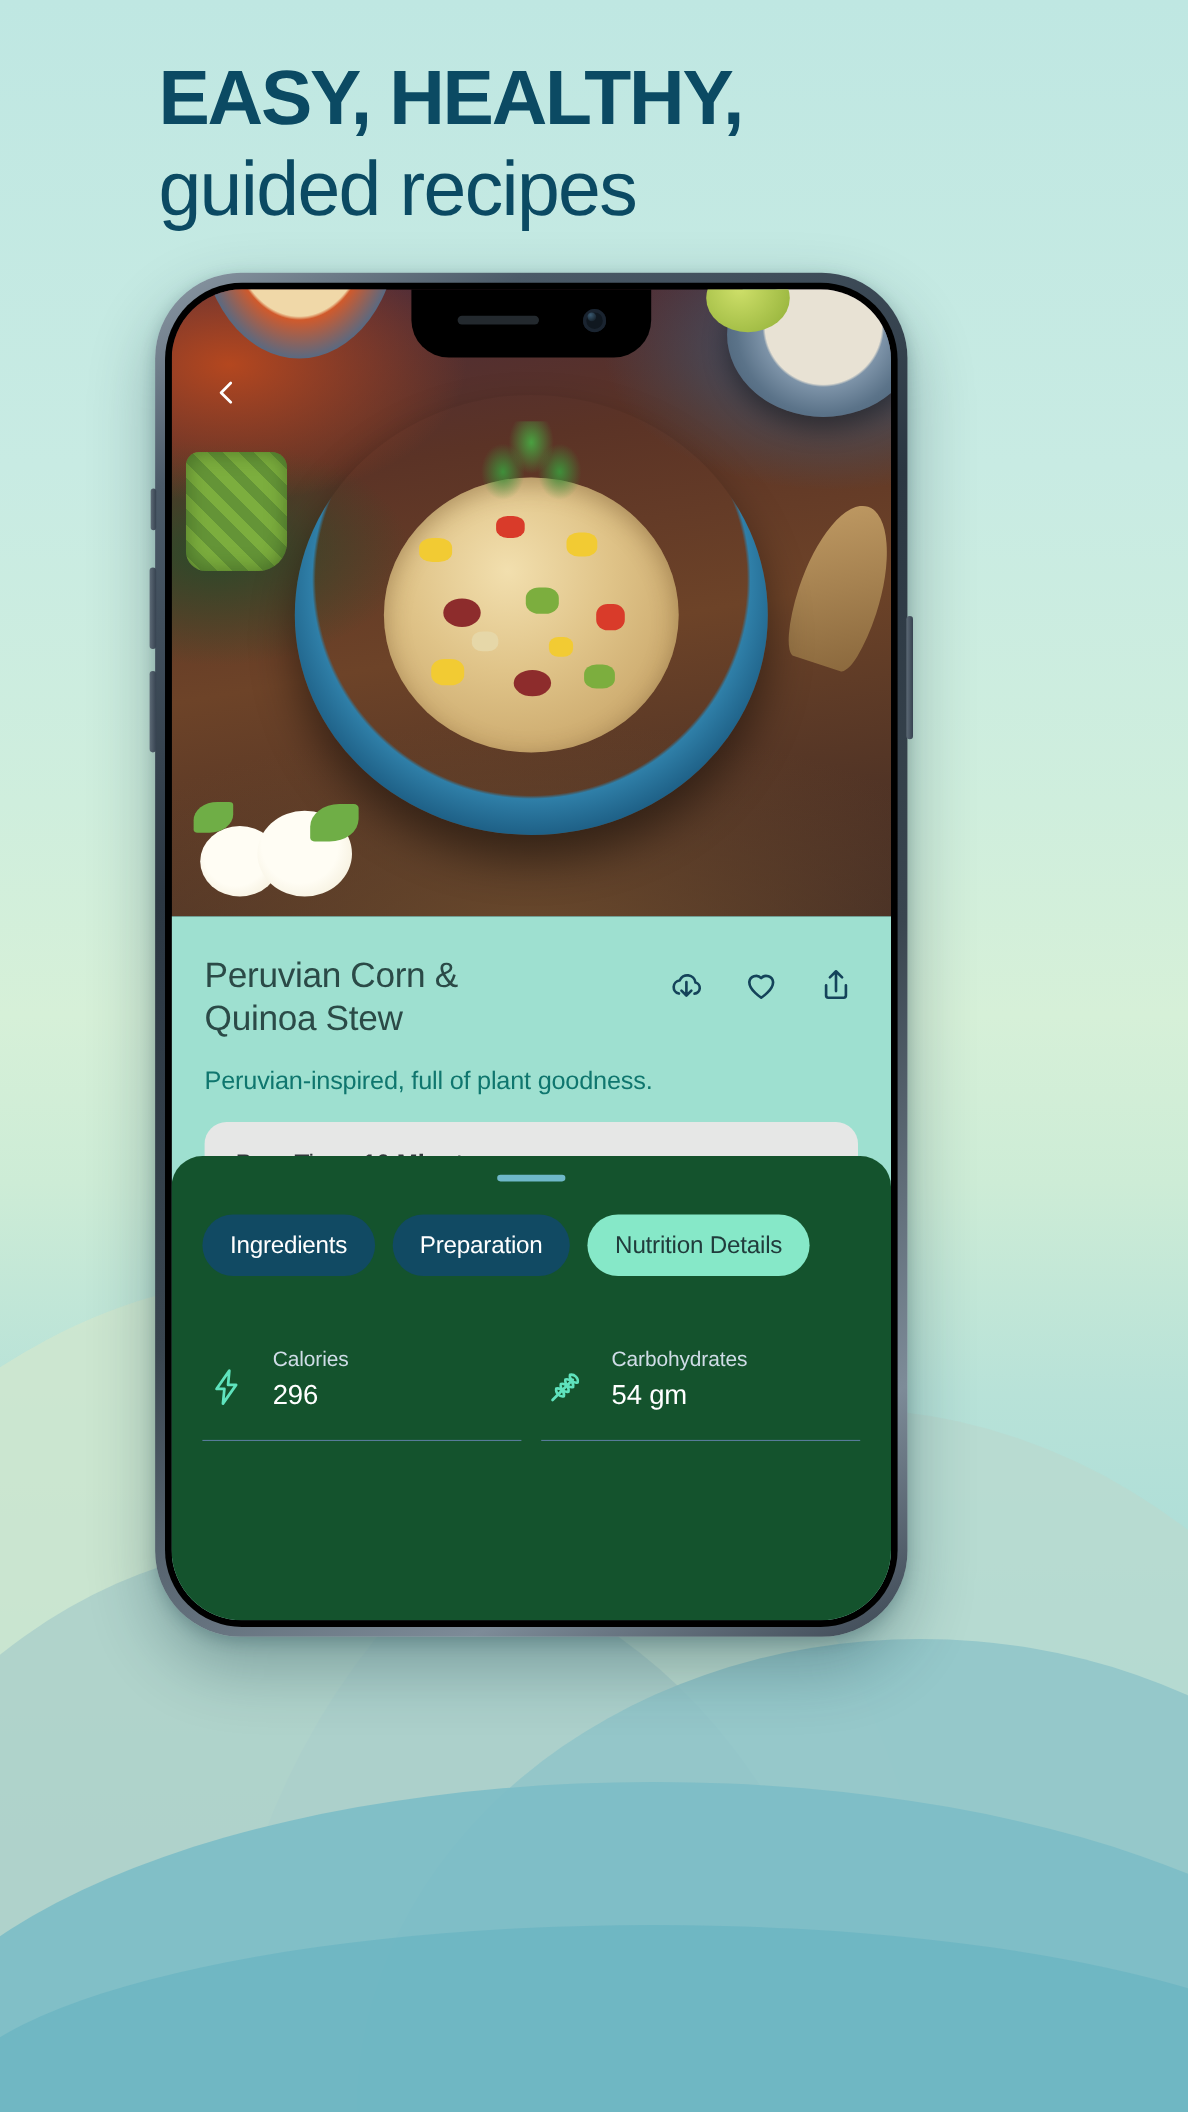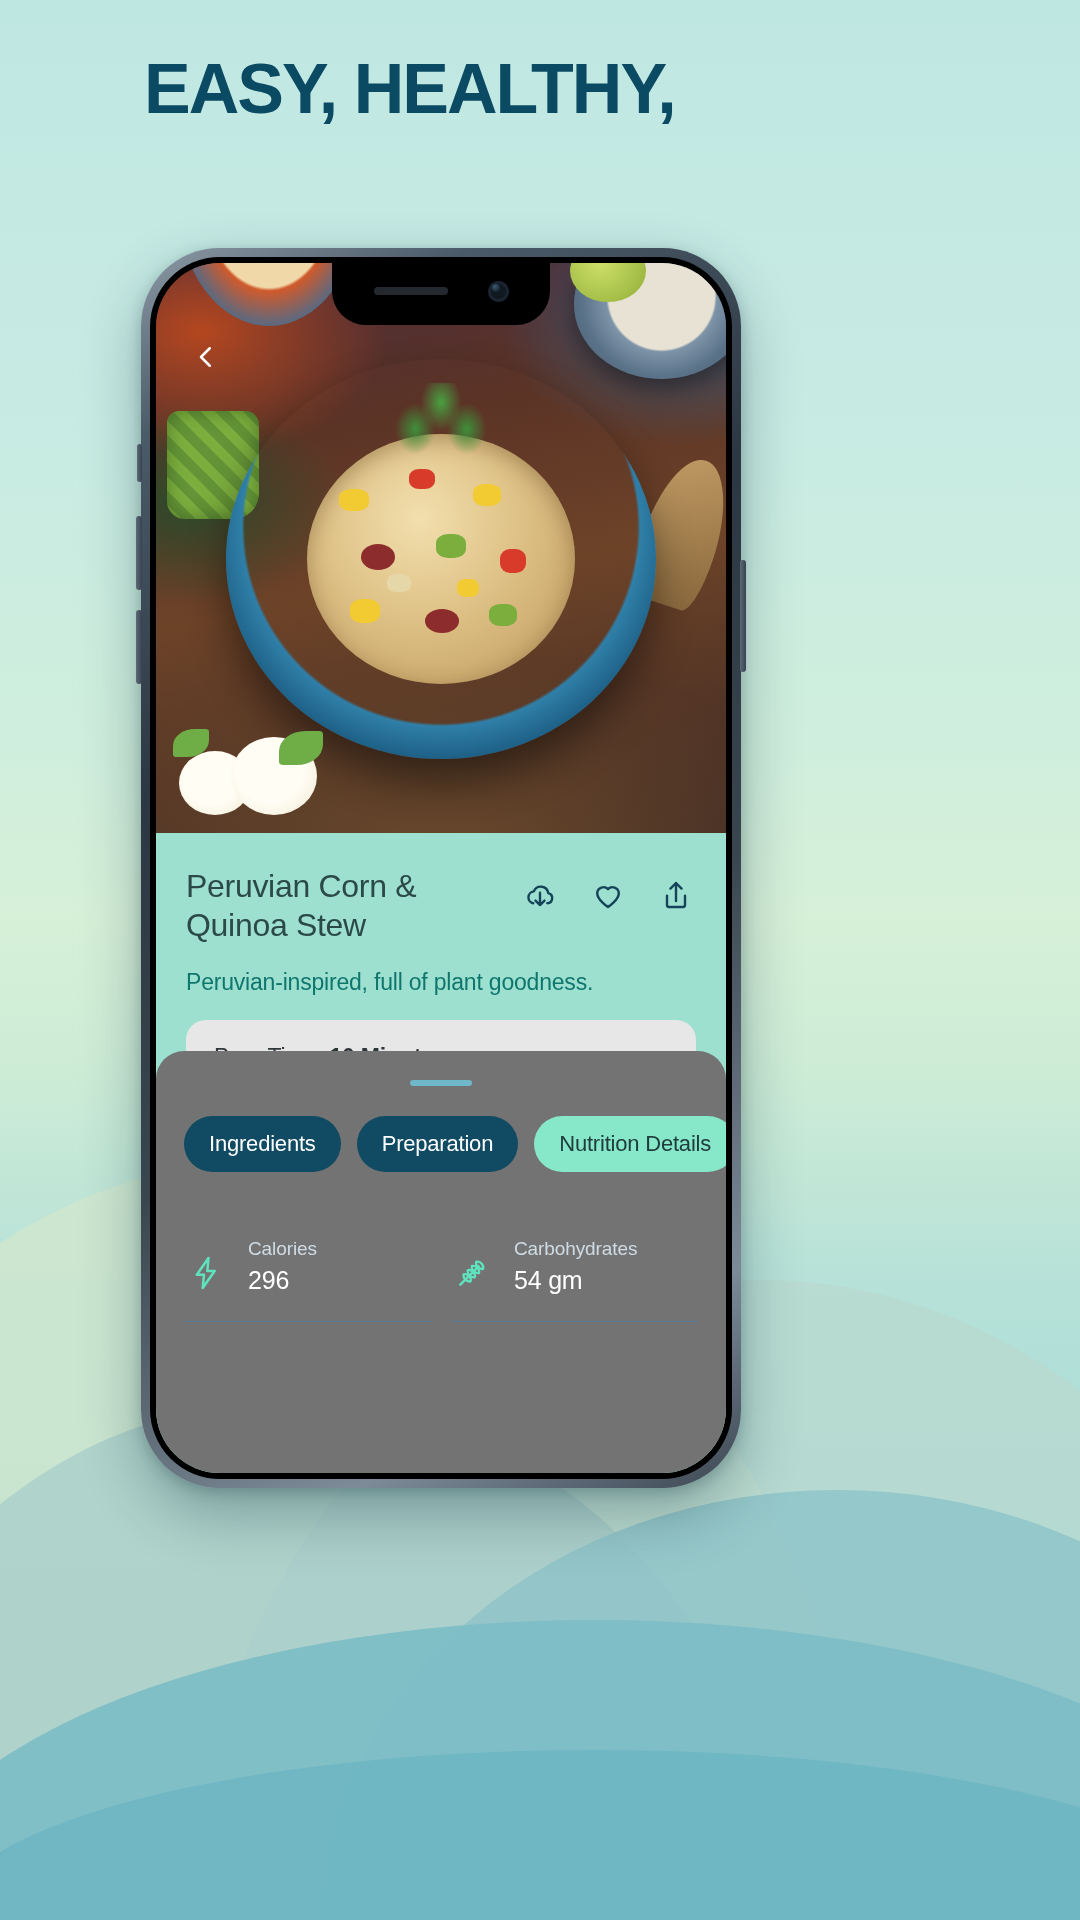--- a/index.html
+++ b/index.html
@@ -35,21 +35,21 @@
     letter-spacing: -2px;
   }
   .headline .l2 {
     font-size: 70px; font-weight: 400; line-height: 1.18;
     letter-spacing: -1.5px; margin-top: 2px;
   }
 
   
   .phone {
     position: absolute; left: 141px; top: 248px;
-    width: 600px; height: 1240px;
+    width: 684px; height: 1240px;
     border-radius: 78px;
     background: linear-gradient(150deg,#8d9aa6 0%,#4b5a68 12%,#2b3742 35%,#39454f 60%,#7d8b98 86%,#3c4753 100%);
     padding: 9px;
     box-shadow: 0 26px 60px rgba(15,50,60,.33), 0 4px 14px rgba(15,50,60,.22);
   }
   .phone-inner {
     position: relative; width: 100%; height: 100%;
     border-radius: 70px; background: #000; padding: 6px;
     overflow: hidden;
   }
@@ -189,22 +189,22 @@
     margin-top: 24px; background: #e6e7e6; border-radius: 20px;
     padding: 24px 28px 26px 28px;
   }
   .time-line { font-size: 23px; color: #30373a; margin-bottom: 20px; letter-spacing: -.2px; }
   .time-line:last-child { margin-bottom: 0; }
   .time-line b { font-weight: 700; }
 
   
   .sheet {
     position: absolute; left: 0; right: 0; bottom: 0; height: 422px;
-    background: #737373; border-radius: 28px 28px 0 0;
-    padding: 16px 28px;
+    background: #14532d; border-radius: 28px 28px 0 0;
+    padding: 4px 28px;
   }
   .grabber {
     width: 62px; height: 6px; border-radius: 4px; background: #6fb8c9;
     margin: 13px auto 0 auto;
   }
   .tabs { display: flex; gap: 16px; margin-top: 30px; }
   .tab {
     border-radius: 32px; padding: 15px 25px; font-size: 22px;
     letter-spacing: -.2px; white-space: nowrap;
   }
@@ -228,20 +228,21 @@
 
   <div class="hill hill-a"></div>
   <div class="hill hill-b"></div>
   <div class="hill hill-c"></div>
   <div class="hill hill-d"></div>
   <div class="hill hill-e"></div>
   <div class="hill hill-f"></div>
 
   <div class="headline">
     <div class="l1">EASY, HEALTHY,</div>
+    <div class="l2">guided recipes</div>
   </div>
 
   <div class="phone">
     <div class="btn-side btn-mute"></div>
     <div class="btn-side btn-vup"></div>
     <div class="btn-side btn-vdn"></div>
     <div class="btn-side btn-pwr"></div>
 
     <div class="phone-inner">
       <div class="screen">

